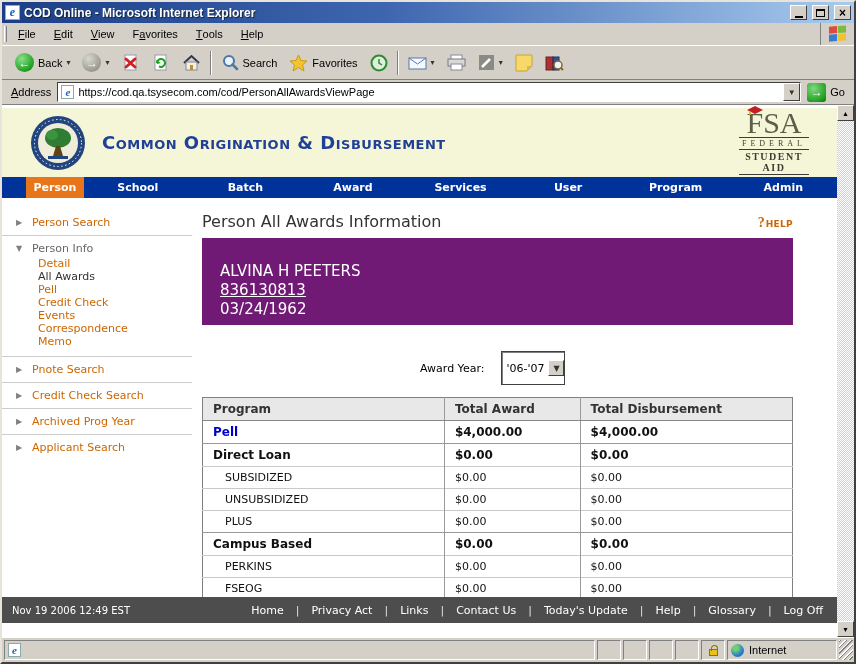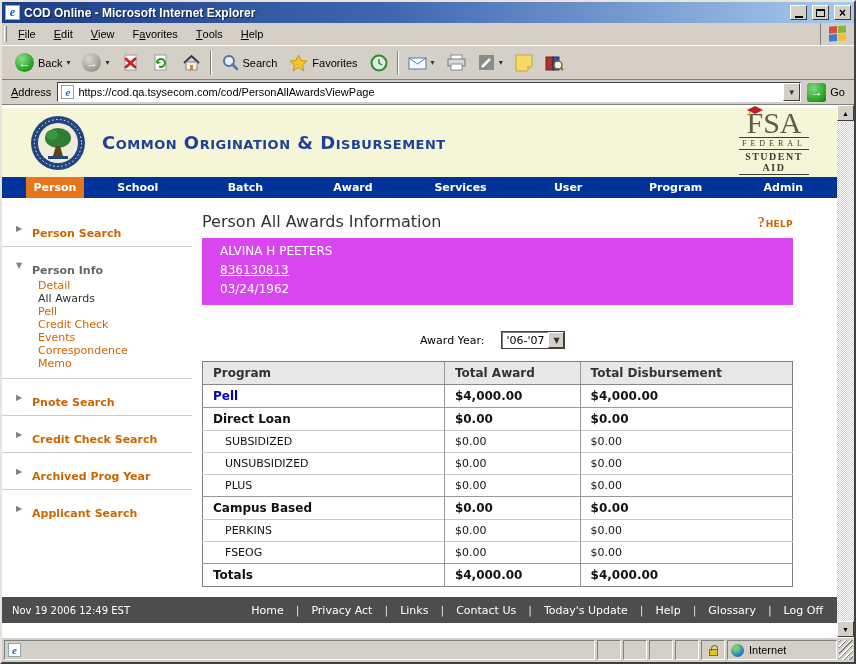--- a/index.html
+++ b/index.html
@@ -98,41 +98,41 @@
   .nav-tab.active { flex:0 0 58px; background:#E8751A; margin-left:24px; }
 
   
   .page-body { flex:1; display:flex; min-height:0; background:#fff; }
 
   .sidebar { flex:0 0 190px; padding-top:12px; font-size:11px; }
   .side-sec { padding:6px 0 6px 0; }
   .side-sec + .side-sec { border-top:1px solid #CCCCCC; }
   .sec-head { display:flex; align-items:center; gap:7px; padding-left:14px; }
   .sec-arrow { font-size:8px; color:#808080; width:9px; }
-  .sec-label { font-weight:bold; color:#CC6600;margin-top:11px; }
+  .sec-label { font-weight:normal; color:#CC6600; }
   .sec-label.muted { color:#666666; }
   .sec-children { padding:2px 0 2px 36px; line-height:13px; }
   .child { color:#CC6600; }
   .child.current { color:#333333; }
 
   .main { flex:1; padding:14px 44px 0 10px; min-width:0; }
   .main-titlebar { display:flex; align-items:flex-end; justify-content:space-between; }
   .page-title { font-size:16px; color:#333; font-family:"DejaVu Sans",sans-serif; }
   .help { color:#CC6600; display:flex; align-items:flex-start; gap:1px; }
   .help-q { font-size:14px; font-weight:bold; font-family:"Liberation Serif",serif; }
   .help-word { font-size:9px; font-weight:bold; margin-top:4px; letter-spacing:0.3px; }
 
-  .person-box { background:#d946ef; color:#fff; margin-top:7px; padding:4px 0 6px 18px;
-    font-size:12px; line-height:19px; }
+  .person-box { background:#701a75; color:#fff; margin-top:7px; padding:24px 0 6px 18px;
+    font-size:15px; line-height:19px; }
   .person-id { color:#fff; text-decoration:underline; }
 
   .award-year-row { margin-top:26px; display:flex; align-items:center; padding-left:218px; gap:17px; }
   .ay-label { font-size:11px; color:#000; }
   .fake-select { display:flex; align-items:center; border:1px solid #404040;
-    box-shadow:inset 1px 1px 0 #808080; background:#fff; height:18px; }
+    box-shadow:inset 1px 1px 0 #808080; background:#fff; height:34px; }
   .fs-value { font-size:11px; padding:0 4px; }
   .fs-btn { width:16px; height:16px; background:#D4D0C8; border:1px solid;
     border-color:#fff #404040 #404040 #fff; display:flex; align-items:center; justify-content:center; }
 
   .awards-table { border-collapse:collapse; width:100%; margin-top:12px;
     border:1px solid #808080; }
   .awards-table th { background:#E8E8E8; text-align:left; font-size:12px; color:#333;
     padding:4px 0 4px 10px; border-bottom:1px solid #888; }
   .awards-table th + th, .awards-table td + td { border-left:1px solid #999; }
   .awards-table td { padding:4px 0 4px 10px; font-size:11px; color:#111; }

